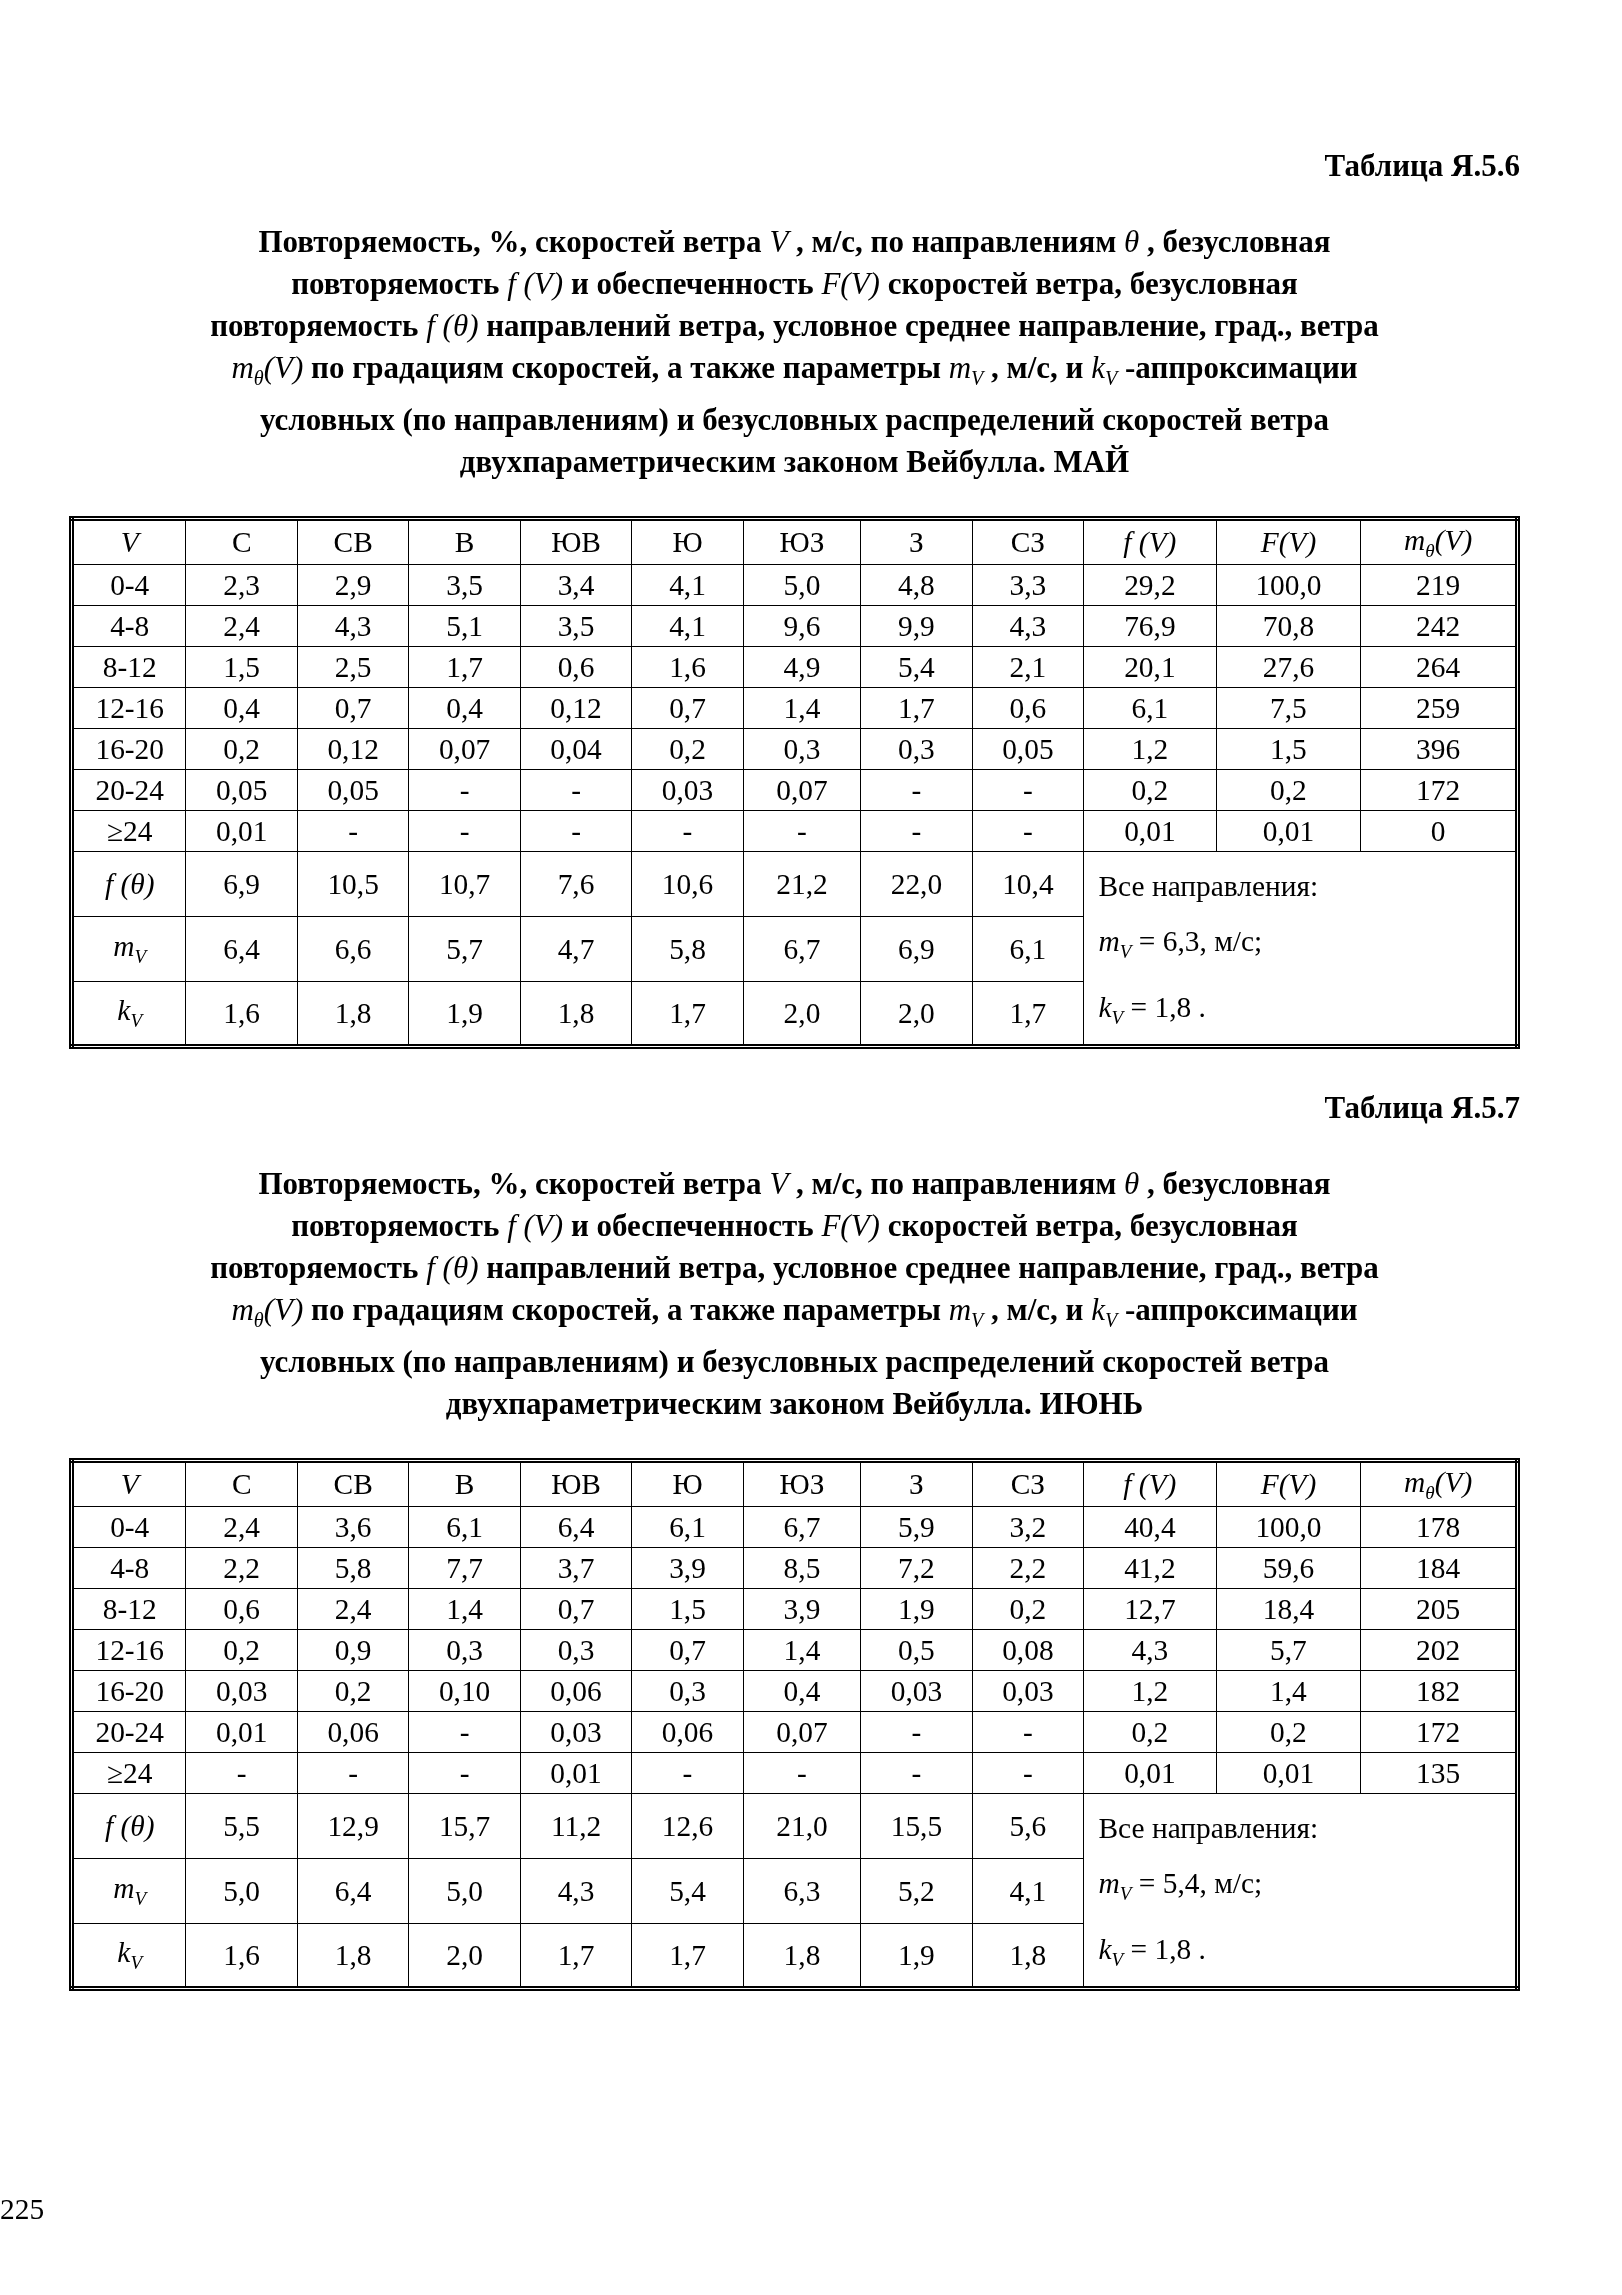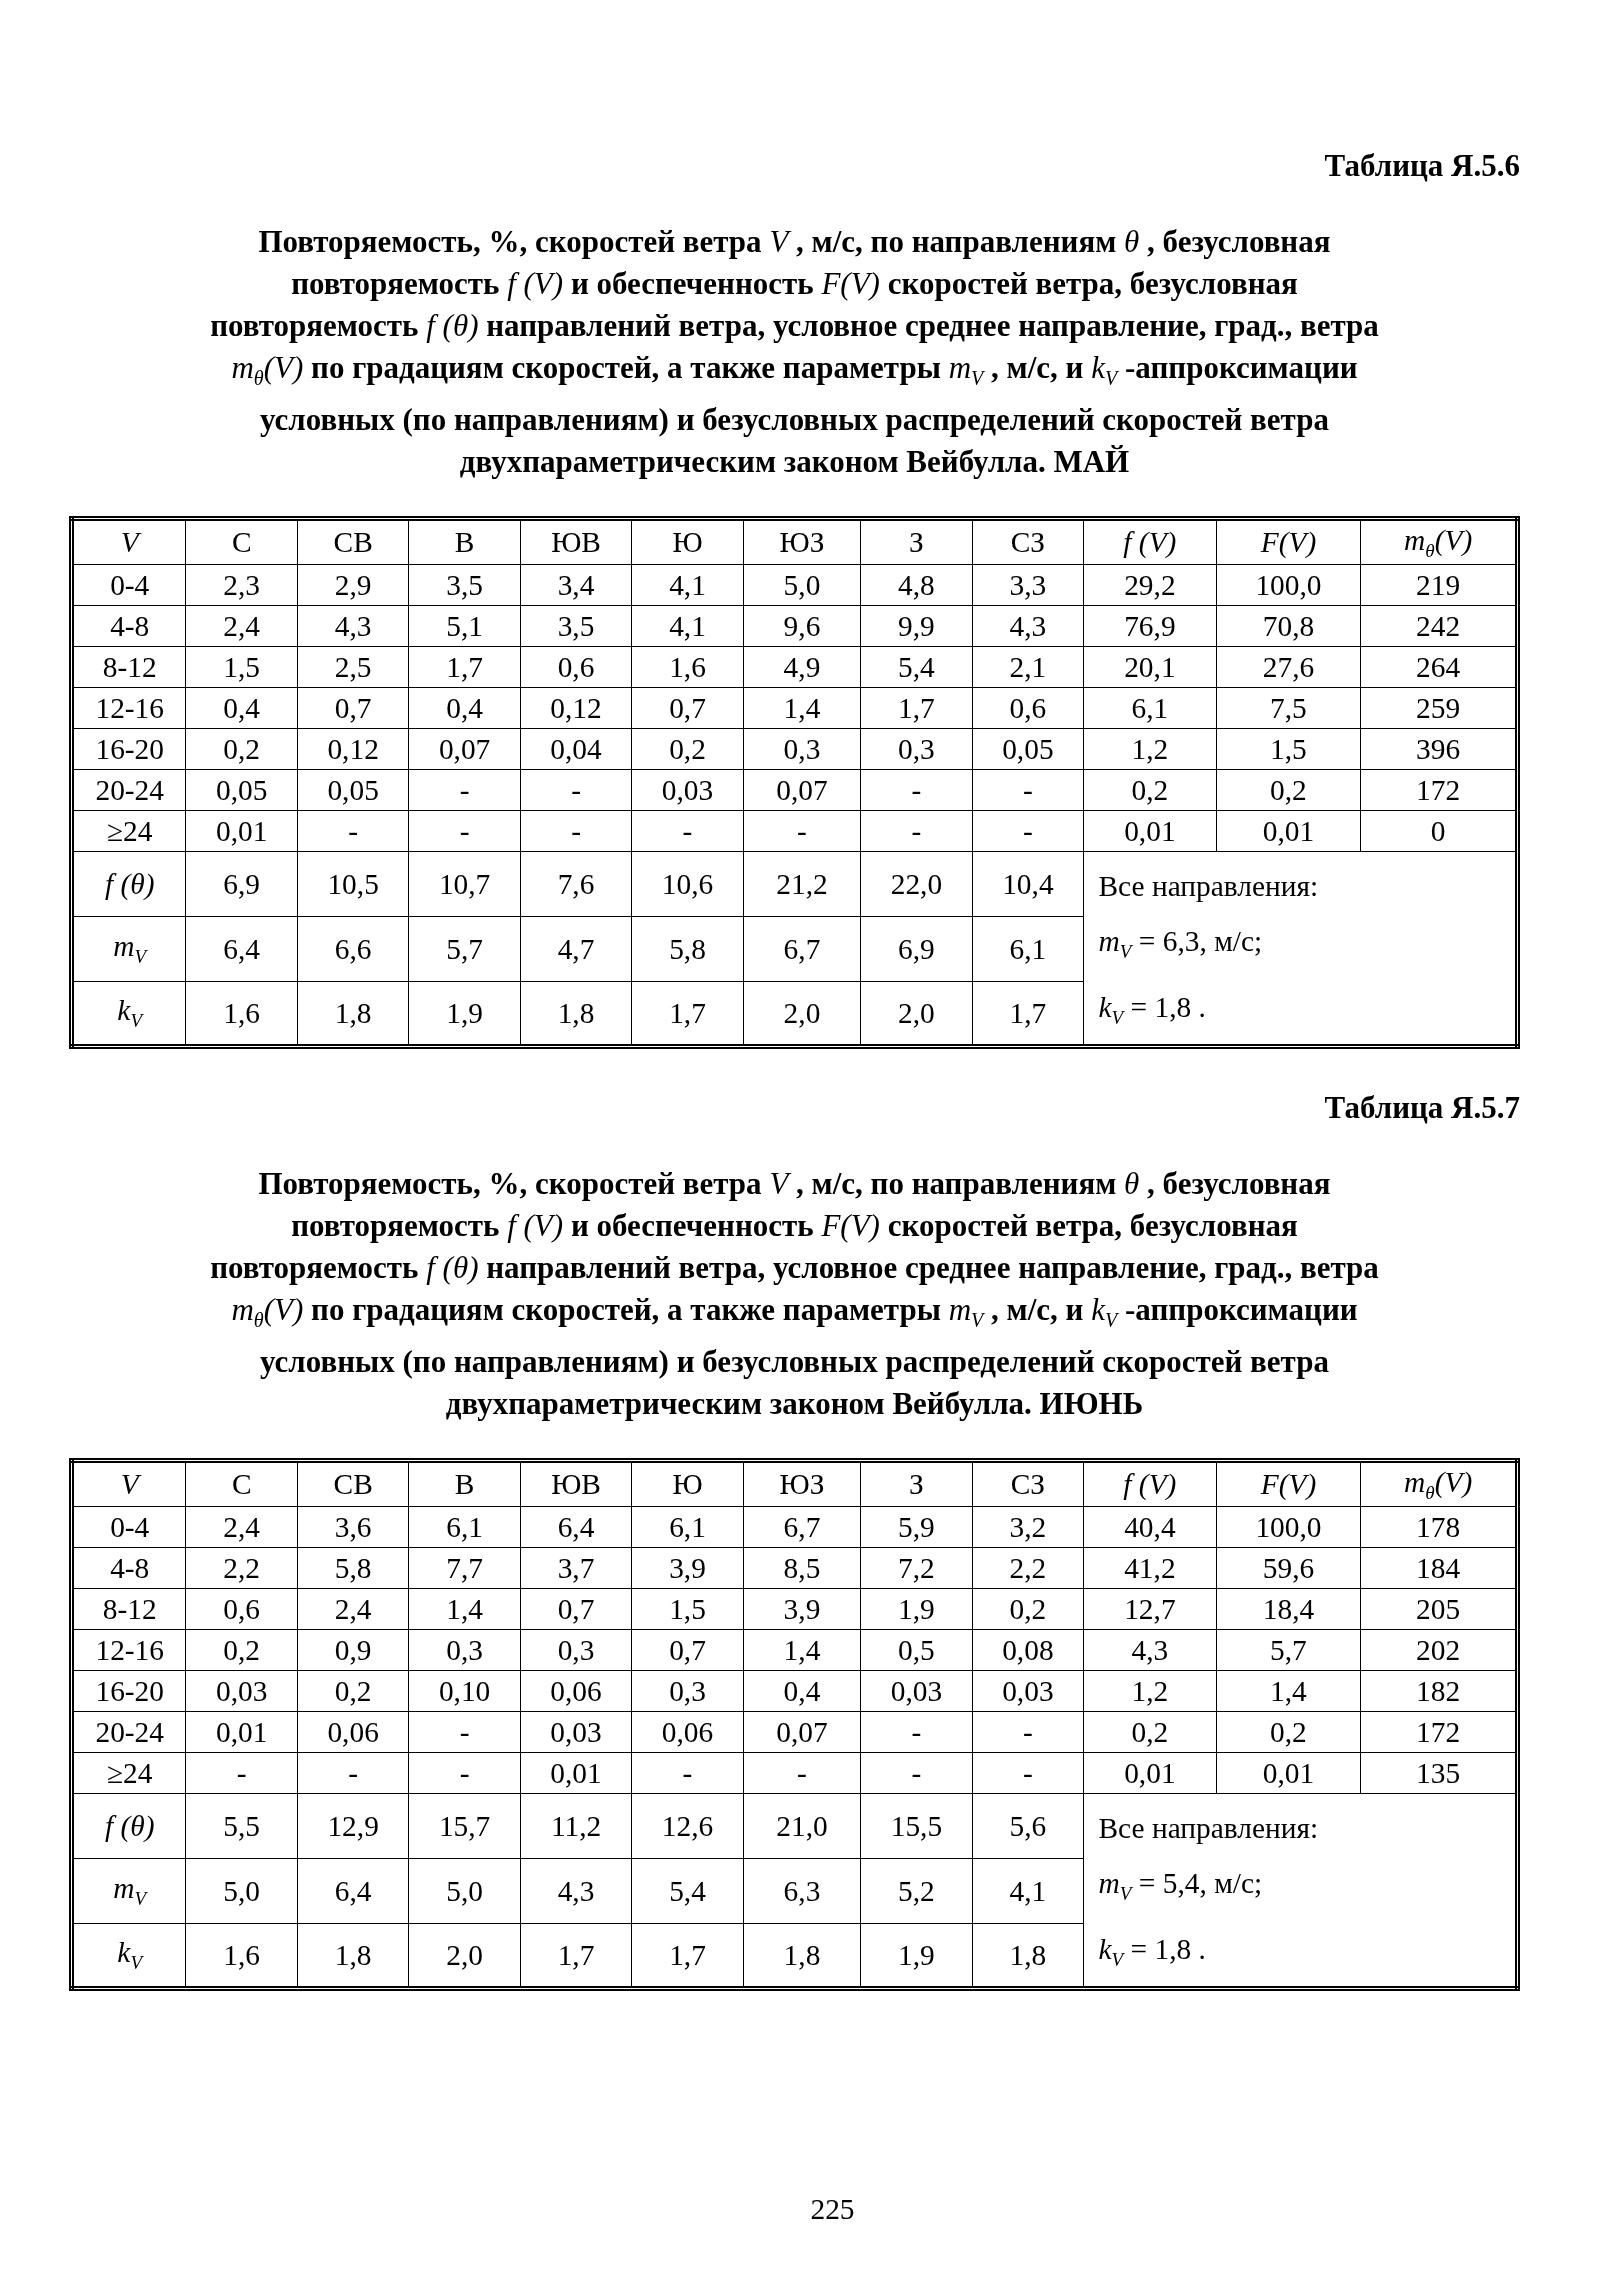--- a/index.html
+++ b/index.html
@@ -62,23 +62,21 @@
   .summary-cell .sum-line {
     line-height: 48px;
     white-space: nowrap;
     margin-top: 7px;
   }
   .page-number {
     position: absolute;
     left: 0;
     right: 0;
     bottom: 69px;
-    text-align: center;
     font-size: 29.4px;
-    padding-left: 42px;
   }
 </style>
 </head>
 <body>
 
 <div class="content">
 
   <section class="table-section">
     <div class="caption">Таблица Я.5.6</div>
     <div class="title">

